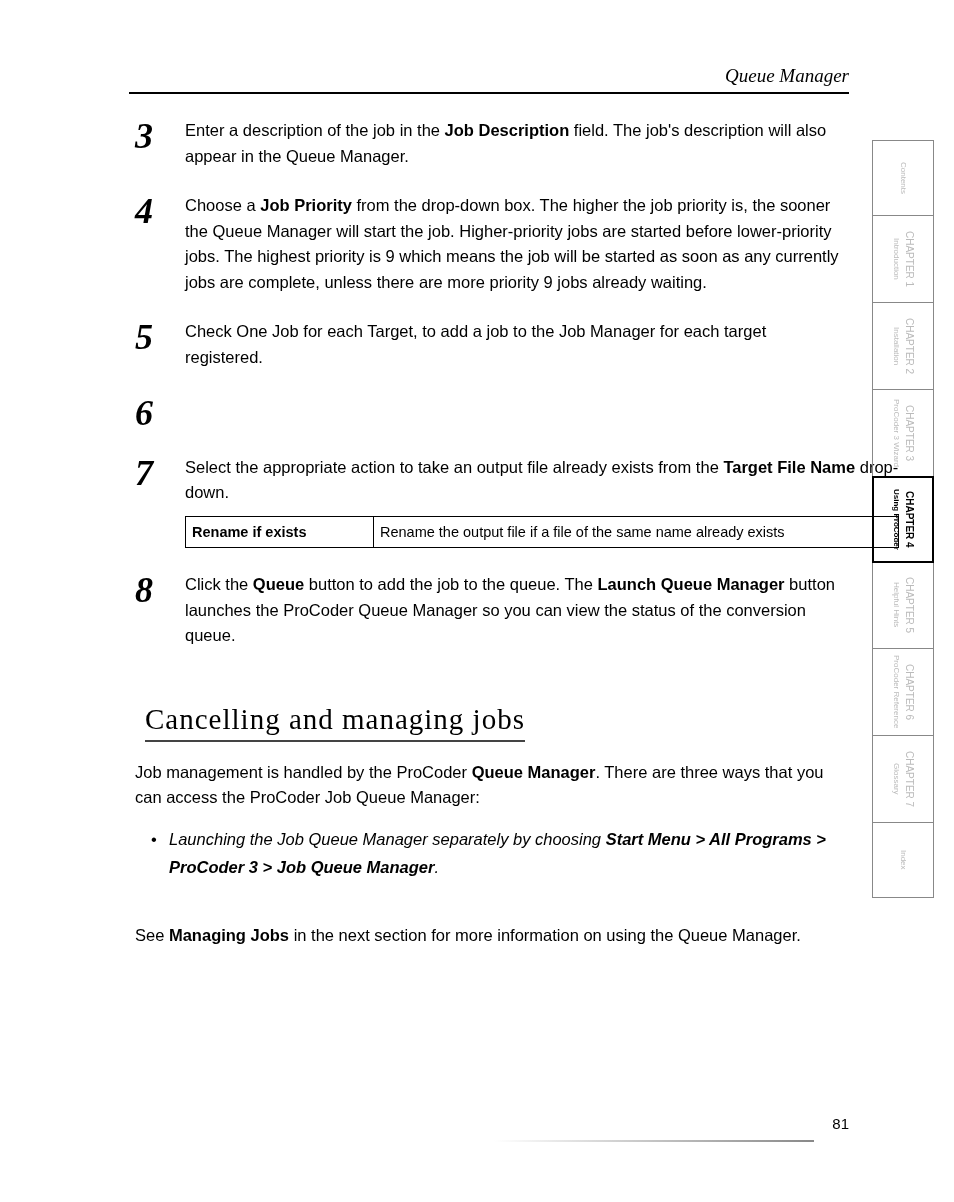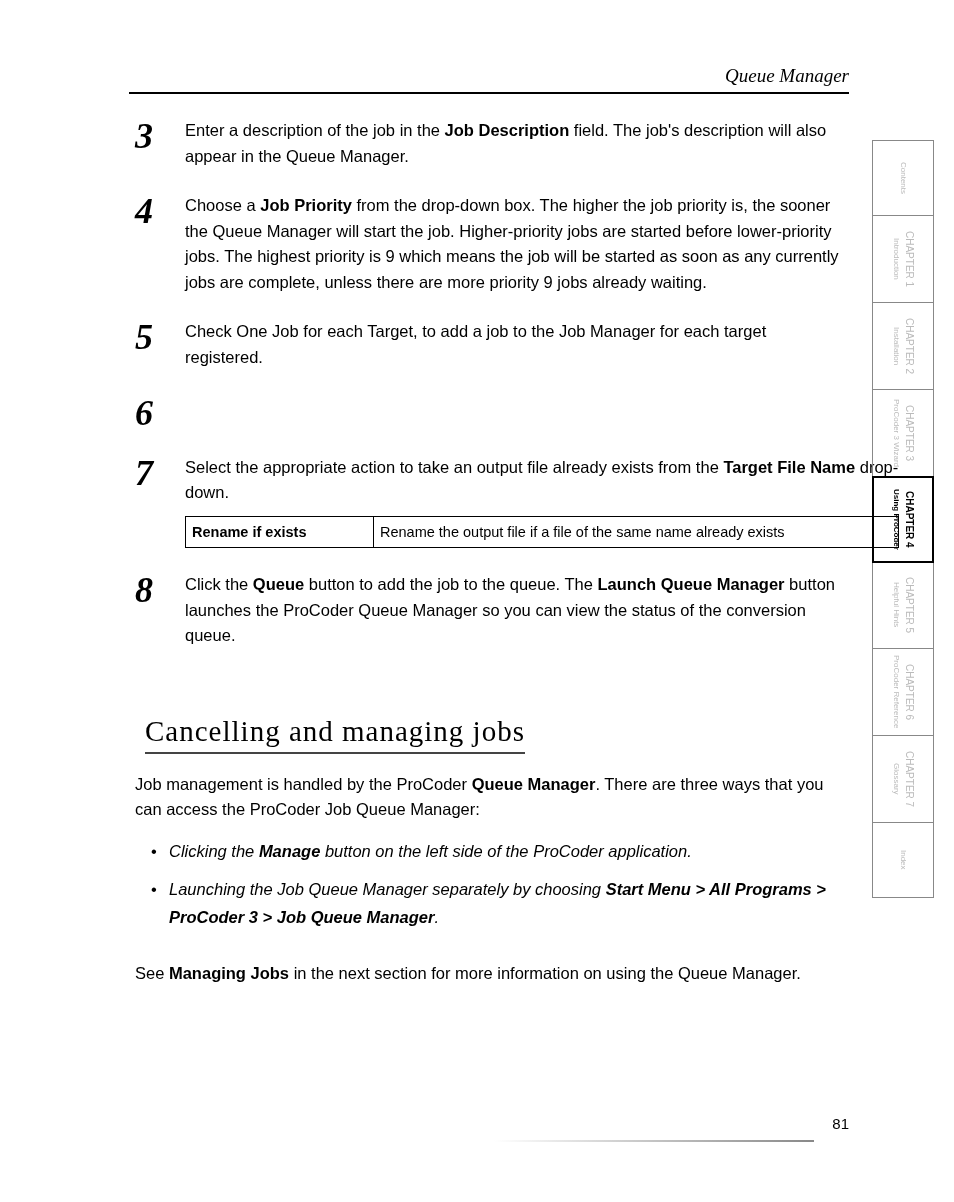--- a/index.html
+++ b/index.html
@@ -6,21 +6,21 @@
   .header{position:absolute;top:65px;right:105px;font-style:italic;font-size:19px;font-family:Georgia,serif}
   .header.line{border-bottom:2px solid #000;width:720px;right:105px;top:92px;height:0}
   .content{position:absolute;left:135px;top:118px;width:710px}
   .step{display:flex;align-items:flex-start;margin-bottom:24px}
   .num{font-family:Georgia,'Times New Roman',serif;font-size:36px;font-weight:bold;font-style:italic;width:50px;flex-shrink:0;line-height:1}
   .body{font-size:16.5px;line-height:1.55}
   .body b{font-weight:bold}
   table.opts{border-collapse:collapse;width:714px;margin:10px 0 0 0;font-size:14.5px}
   table.opts td{border:1px solid #000;padding:4px 6px;vertical-align:top}
   table.opts td.h{font-weight:bold;width:175px}
-  h2{font-family:Georgia,'Times New Roman',serif;font-weight:normal;font-size:29px;letter-spacing:1px;border-bottom:2px solid #444;display:inline-block;padding-bottom:4px;margin:42px 0 18px 10px}
+  h2{font-family:Georgia,'Times New Roman',serif;font-weight:normal;font-size:29px;letter-spacing:1px;border-bottom:2px solid #444;display:inline-block;padding-bottom:4px;margin:30px 0 18px 10px}
   .para{font-size:16.5px;line-height:1.55;margin-bottom:14px}
   ul.pts{margin:0 0 0 34px;padding:0;font-size:16.5px;line-height:1.7}
   ul.pts li{margin-bottom:10px;list-style:none;position:relative}
   ul.pts li:before{content:"•";position:absolute;left:-18px}
   .it{font-style:italic}
   .tabs{position:absolute;right:20px;top:140px;width:60px;border:1px solid #888;border-bottom:none;font-size:8.5px;color:#aaa}
   .tab{
     border-bottom:1px solid #888;
     height:87px;
     display:flex;
@@ -76,24 +76,23 @@
           </table></div>
       </div>
       <div class="step">
         <div class="num">8</div>
         <div class="body">Click the <b>Queue</b> button to add the job to the queue. The <b>Launch Queue Manager</b> button launches the ProCoder Queue Manager so you can view the status of the conversion queue.</div>
       </div>
     </div>
   <h2>Cancelling and managing jobs</h2>
   <div class="para" id="intro">Job management is handled by the ProCoder <b>Queue Manager</b>. There are three ways that you can access the ProCoder Job Queue Manager:</div>
   <ul class="pts" id="bullets">
-      <li><span class="it">Clicking the </span><span class="it"><b>Manage</b></span><span class="it"> button on the left side of the ProCoder application.</span></li>
       <li><span class="it">Launching the Job Queue Manager separately by choosing </span><span class="it"><b>Start Menu &gt; All Programs &gt; ProCoder 3 &gt; Job Queue Manager</b></span><span class="it">.</span></li>
     </ul>
-  <div class="para" id="outro" style="margin-top:30px">See <b>Managing Jobs</b> in the next section for more information on using the Queue Manager.</div>
+  <div class="para" id="outro" style="margin-top:42px">See <b>Managing Jobs</b> in the next section for more information on using the Queue Manager.</div>
 </div>
 
 <div class="tabs" id="tabs">
     <div class="tab contents">
       <span class="sub">Contents</span>
     </div>
     <div class="tab">
       <span class="chap">CHAPTER 1</span>
       <span class="sub">Introduction</span>
     </div>

